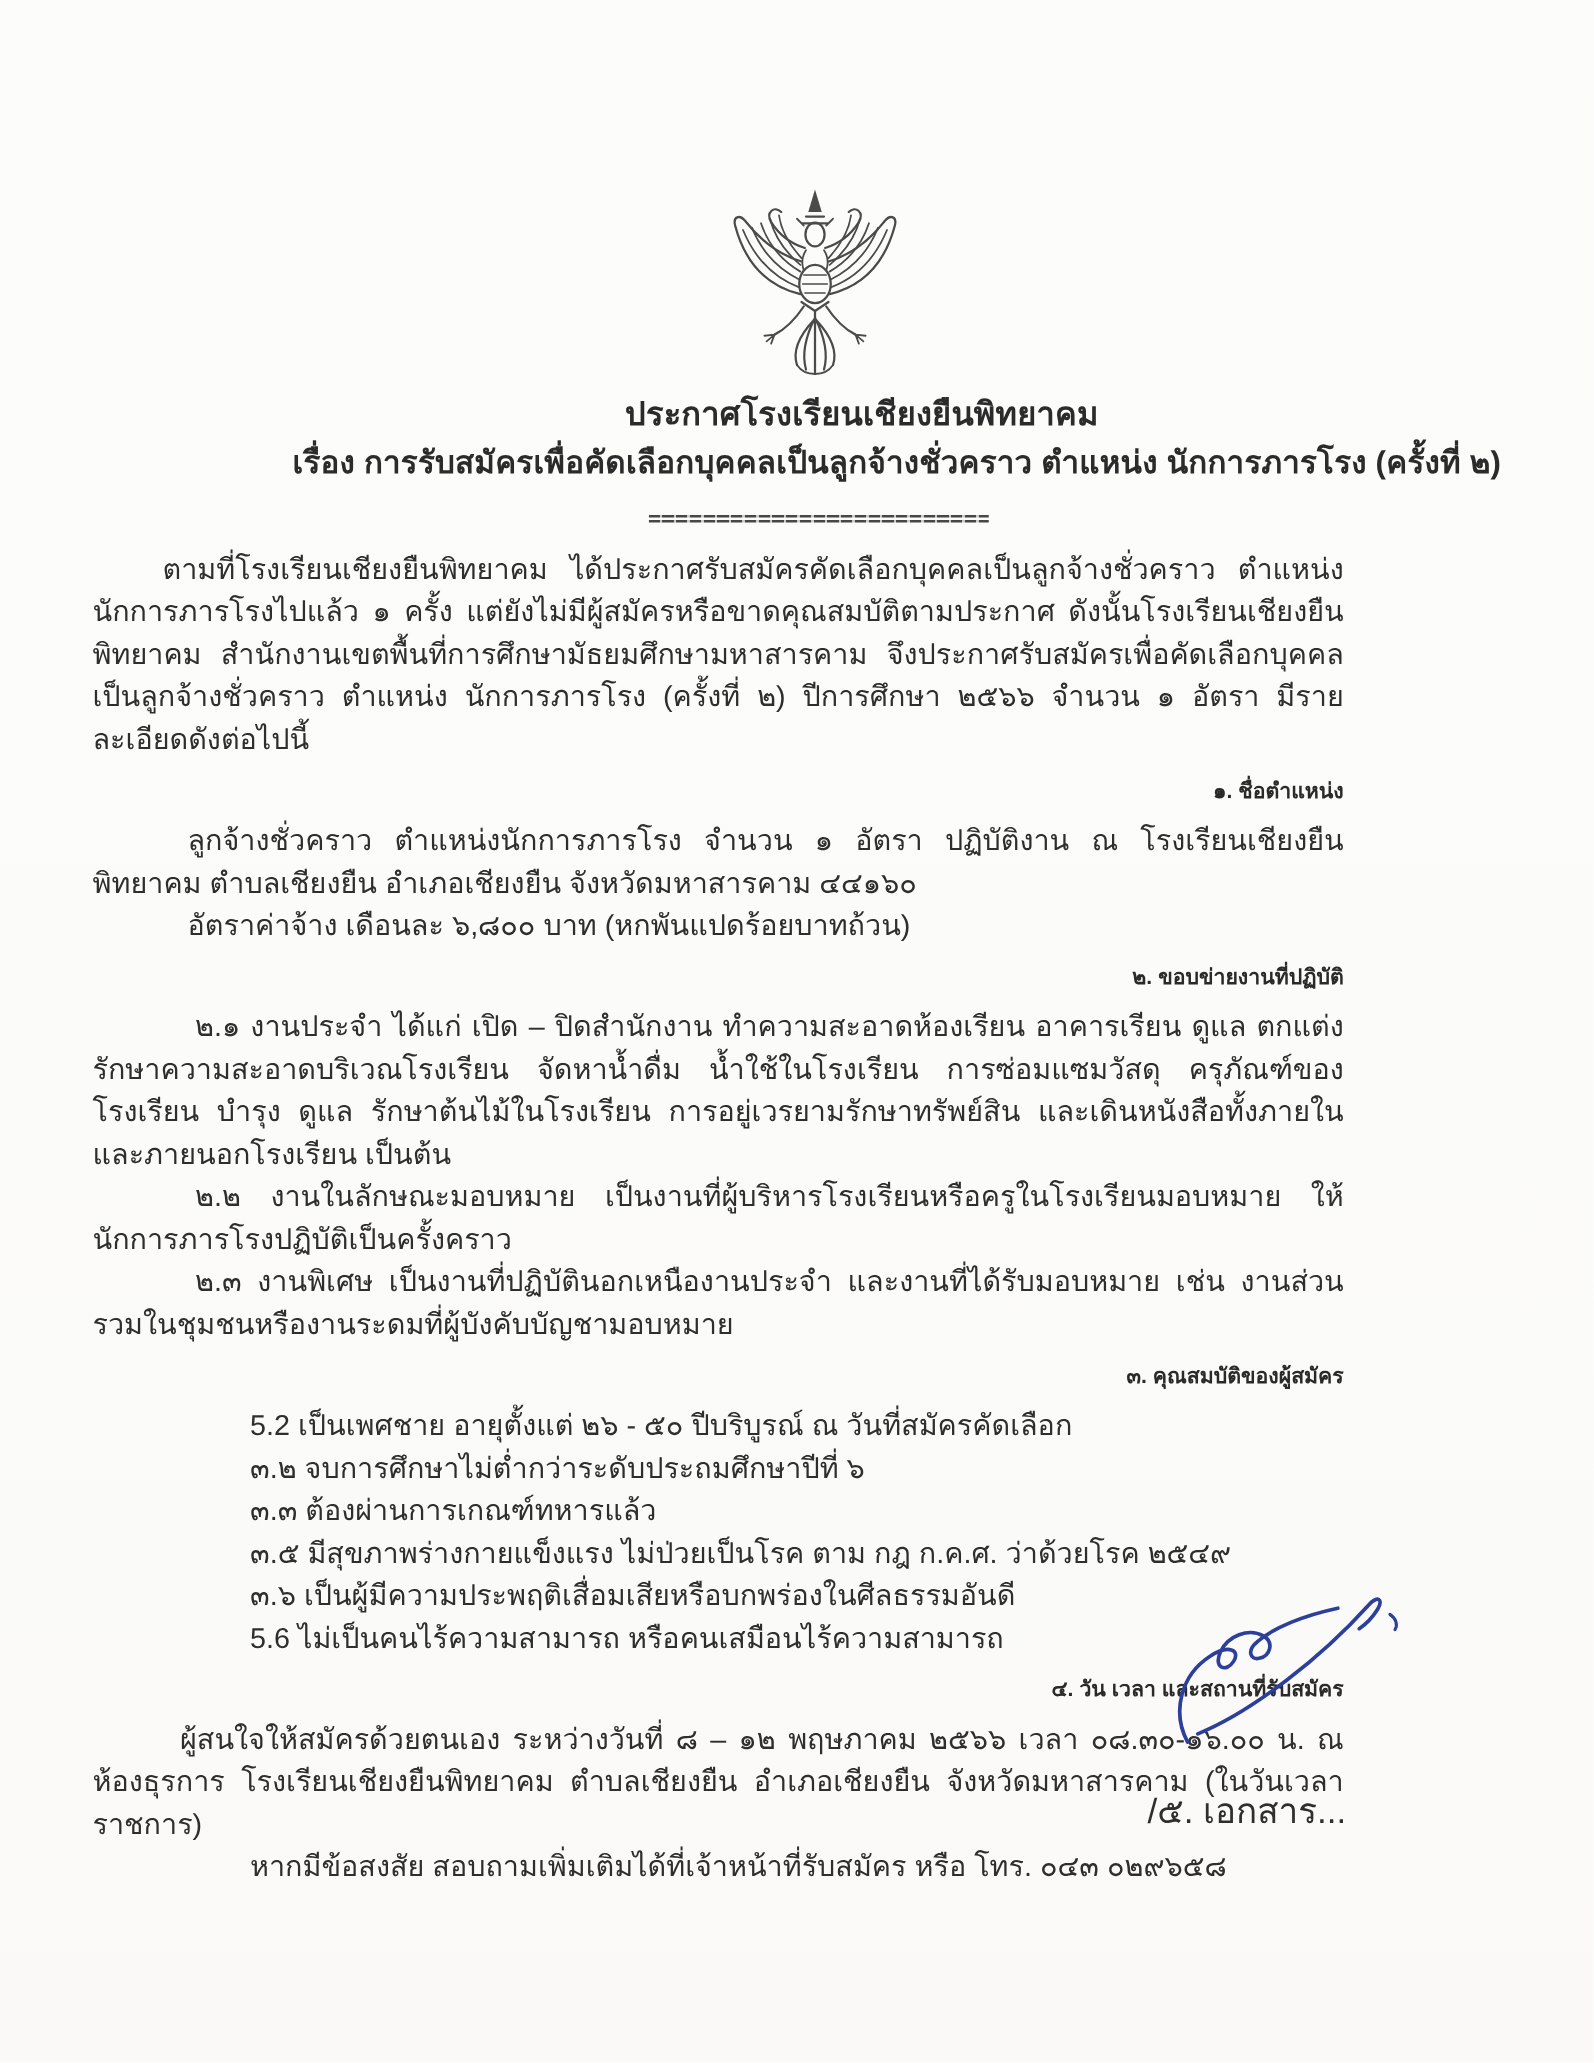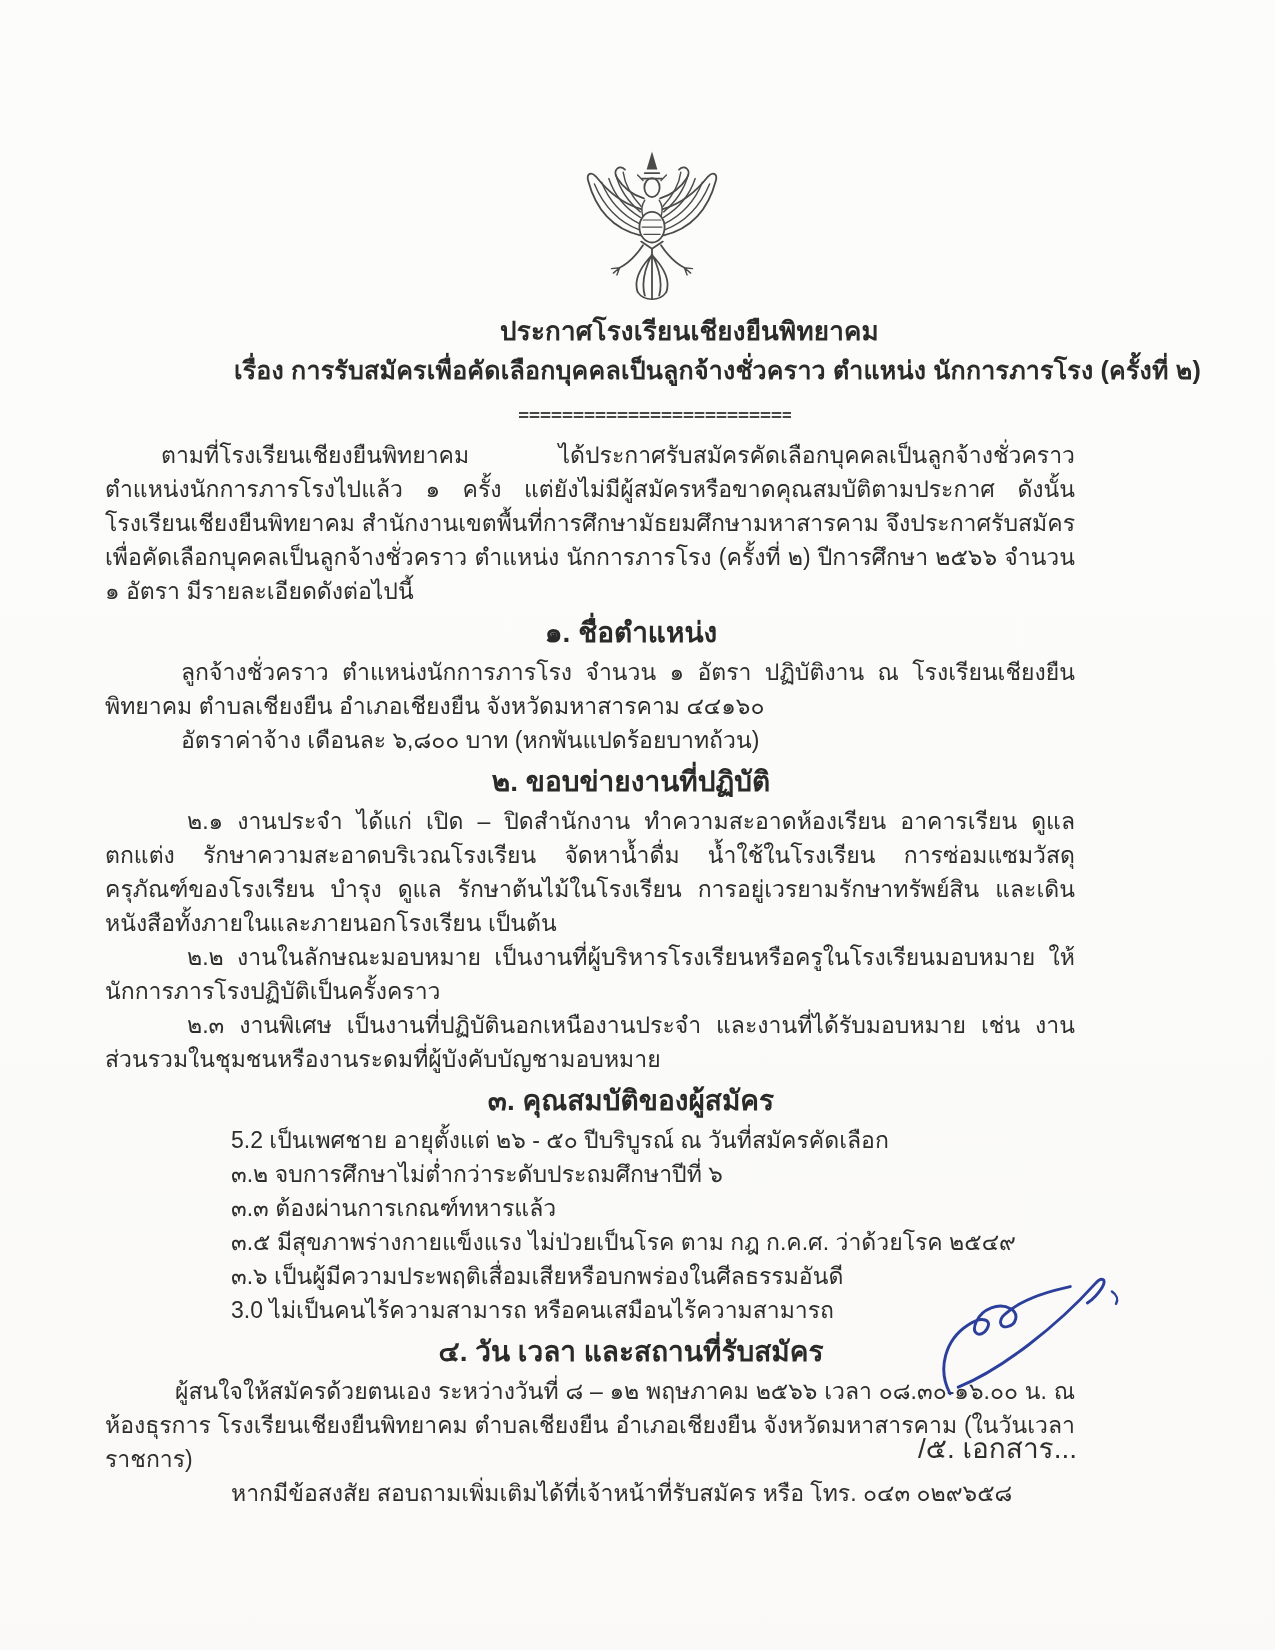--- a/index.html
+++ b/index.html
@@ -41,39 +41,39 @@
     height: 6px;
     margin: 26px auto 0;
     transform: translateX(17px);
     background:
       repeating-linear-gradient(90deg, #474747 0 9px, rgba(71,71,71,0.28) 9px 11px) 0 0 / 100% 2.2px no-repeat,
       repeating-linear-gradient(90deg, #474747 0 9px, rgba(71,71,71,0.28) 9px 11px) 0 100% / 100% 2.2px no-repeat;
   }
 
   
   .content {
-    margin: 20px 200px 0 105px;
+    margin: 20px 200px 0 74px;
     font-size: 23px;
     line-height: 34px;
     text-align: justify;
     color: #2e2e2e;
   }
   .content p { margin: 0; }
 
   .indent-intro  { text-indent: 56px; }
   .indent-a      { text-indent: 76px; }
   .indent-duty   { text-indent: 82px; }
   .indent-apply  { text-indent: 70px; }
   .indent-contact{ text-indent: 126px; text-align: left; }
 
   .heading {
     font-weight: 700;
-    font-size: 28px;
+    font-size: 17px;
     margin: 8px 0 5px 82px;
-    text-align: center;
+    text-align: right;
     color: #2a2a2a;
   }
 
   .qual { margin-left: 126px; text-align: left; }
 
   
   .signature {
     position: absolute;
     top: 1258px;
     right: 150px;
@@ -155,21 +155,21 @@
     <p class="indent-duty">๒.๑ งานประจำ ได้แก่ เปิด – ปิดสำนักงาน ทำความสะอาดห้องเรียน อาคารเรียน ดูแล ตกแต่ง รักษาความสะอาดบริเวณโรงเรียน จัดหาน้ำดื่ม น้ำใช้ในโรงเรียน การซ่อมแซมวัสดุ ครุภัณฑ์ของโรงเรียน บำรุง ดูแล รักษาต้นไม้ในโรงเรียน การอยู่เวรยามรักษาทรัพย์สิน และเดินหนังสือทั้งภายในและภายนอกโรงเรียน เป็นต้น</p>
     <p class="indent-duty">๒.๒ งานในลักษณะมอบหมาย เป็นงานที่ผู้บริหารโรงเรียนหรือครูในโรงเรียนมอบหมาย ให้นักการภารโรงปฏิบัติเป็นครั้งคราว</p>
     <p class="indent-duty">๒.๓ งานพิเศษ เป็นงานที่ปฏิบัตินอกเหนืองานประจำ และงานที่ได้รับมอบหมาย เช่น งานส่วนรวมในชุมชนหรืองานระดมที่ผู้บังคับบัญชามอบหมาย</p>
 
     <div class="heading">๓. คุณสมบัติของผู้สมัคร</div>
     <div class="qual">5.2 เป็นเพศชาย อายุตั้งแต่  ๒๖  -  ๕๐  ปีบริบูรณ์ ณ วันที่สมัครคัดเลือก</div>
     <div class="qual">๓.๒ จบการศึกษาไม่ต่ำกว่าระดับประถมศึกษาปีที่ ๖</div>
     <div class="qual">๓.๓ ต้องผ่านการเกณฑ์ทหารแล้ว</div>
     <div class="qual">๓.๕ มีสุขภาพร่างกายแข็งแรง ไม่ป่วยเป็นโรค ตาม กฎ ก.ค.ศ. ว่าด้วยโรค ๒๕๔๙</div>
     <div class="qual">๓.๖ เป็นผู้มีความประพฤติเสื่อมเสียหรือบกพร่องในศีลธรรมอันดี</div>
-    <div class="qual">3.0 ไม่เป็นคนไร้ความสามารถ หรือคนเสมือนไร้ความสามารถ</div>
+    <div class="qual">5.6 ไม่เป็นคนไร้ความสามารถ หรือคนเสมือนไร้ความสามารถ</div>
 
     <div class="heading">๔. วัน เวลา และสถานที่รับสมัคร</div>
     <p class="indent-apply">ผู้สนใจให้สมัครด้วยตนเอง ระหว่างวันที่ ๘ – ๑๒ พฤษภาคม ๒๕๖๖ เวลา ๐๘.๓๐-๑๖.๐๐ น. ณ ห้องธุรการ โรงเรียนเชียงยืนพิทยาคม ตำบลเชียงยืน อำเภอเชียงยืน จังหวัดมหาสารคาม (ในวันเวลาราชการ)</p>
     <p class="indent-contact">หากมีข้อสงสัย สอบถามเพิ่มเติมได้ที่เจ้าหน้าที่รับสมัคร หรือ โทร. ๐๔๓ ๐๒๙๖๕๘</p>
 
   </div>
 
   <div class="signature">
     <svg viewBox="0 0 230 170" aria-hidden="true">
       <g stroke="#2b3f9b" fill="none" stroke-width="3.6" stroke-linecap="round" stroke-linejoin="round">

